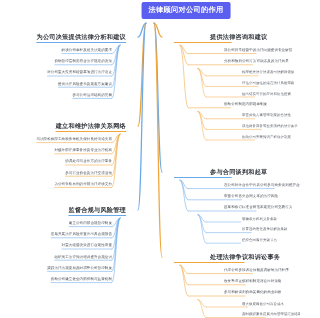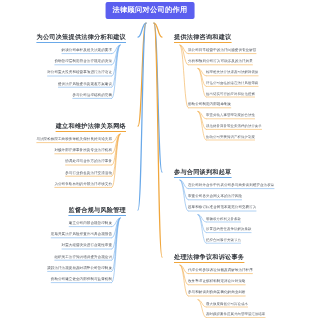--- a/index.html
+++ b/index.html
@@ -6,21 +6,21 @@
   body{
     width:300px;height:318px;
     background:#ffffff;
     font-family:"Liberation Sans","DejaVu Sans",sans-serif;
     overflow:hidden;
     position:relative;
   }
   #map{position:absolute;left:0;top:0;width:300px;height:318px;}
   svg.links{position:absolute;left:0;top:0;width:300px;height:318px;pointer-events:none;}
 
-  .node{position:absolute;white-space:nowrap;}
+  .node{position:absolute;white-space:nowrap;margin-left:36px;}
 
   .root{
     left:50%;transform:translateX(-50%);
     top:2px;
     background:#5b5fef;
     color:#ffffff;
     font-size:7.2px;
     font-weight:bold;
     letter-spacing:.3px;
     padding:3.2px 7px 3.6px 7px;

